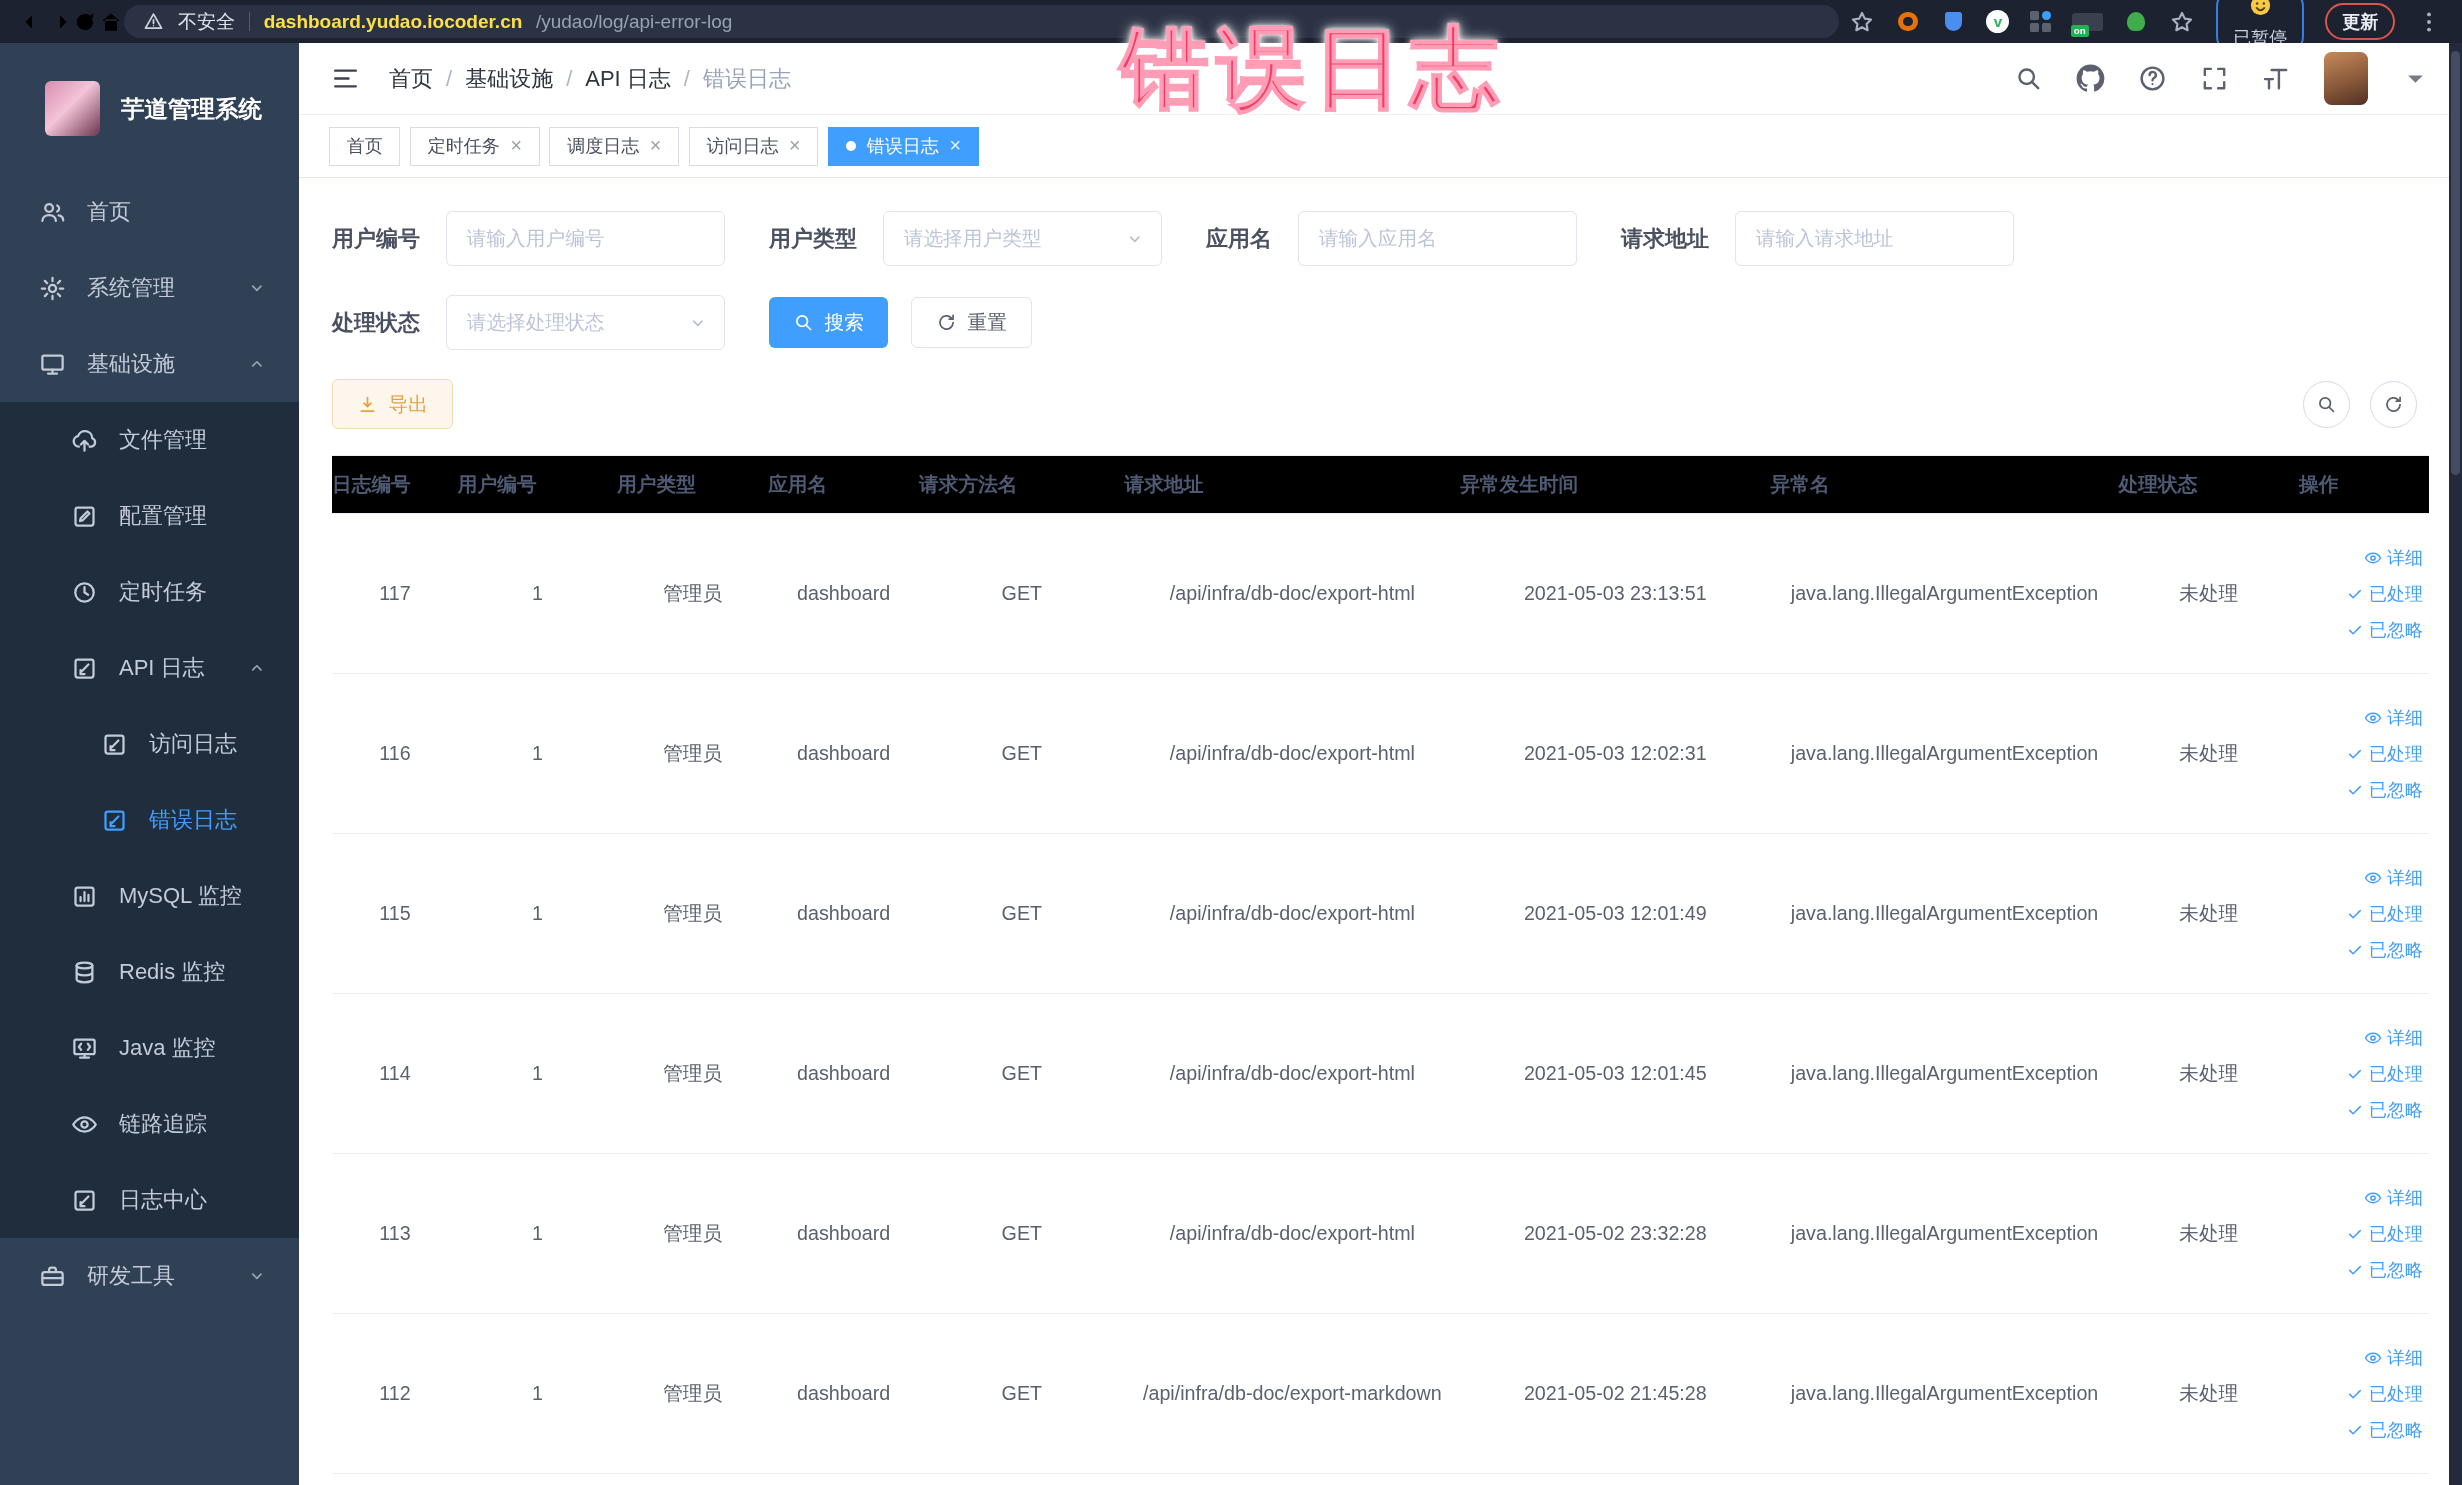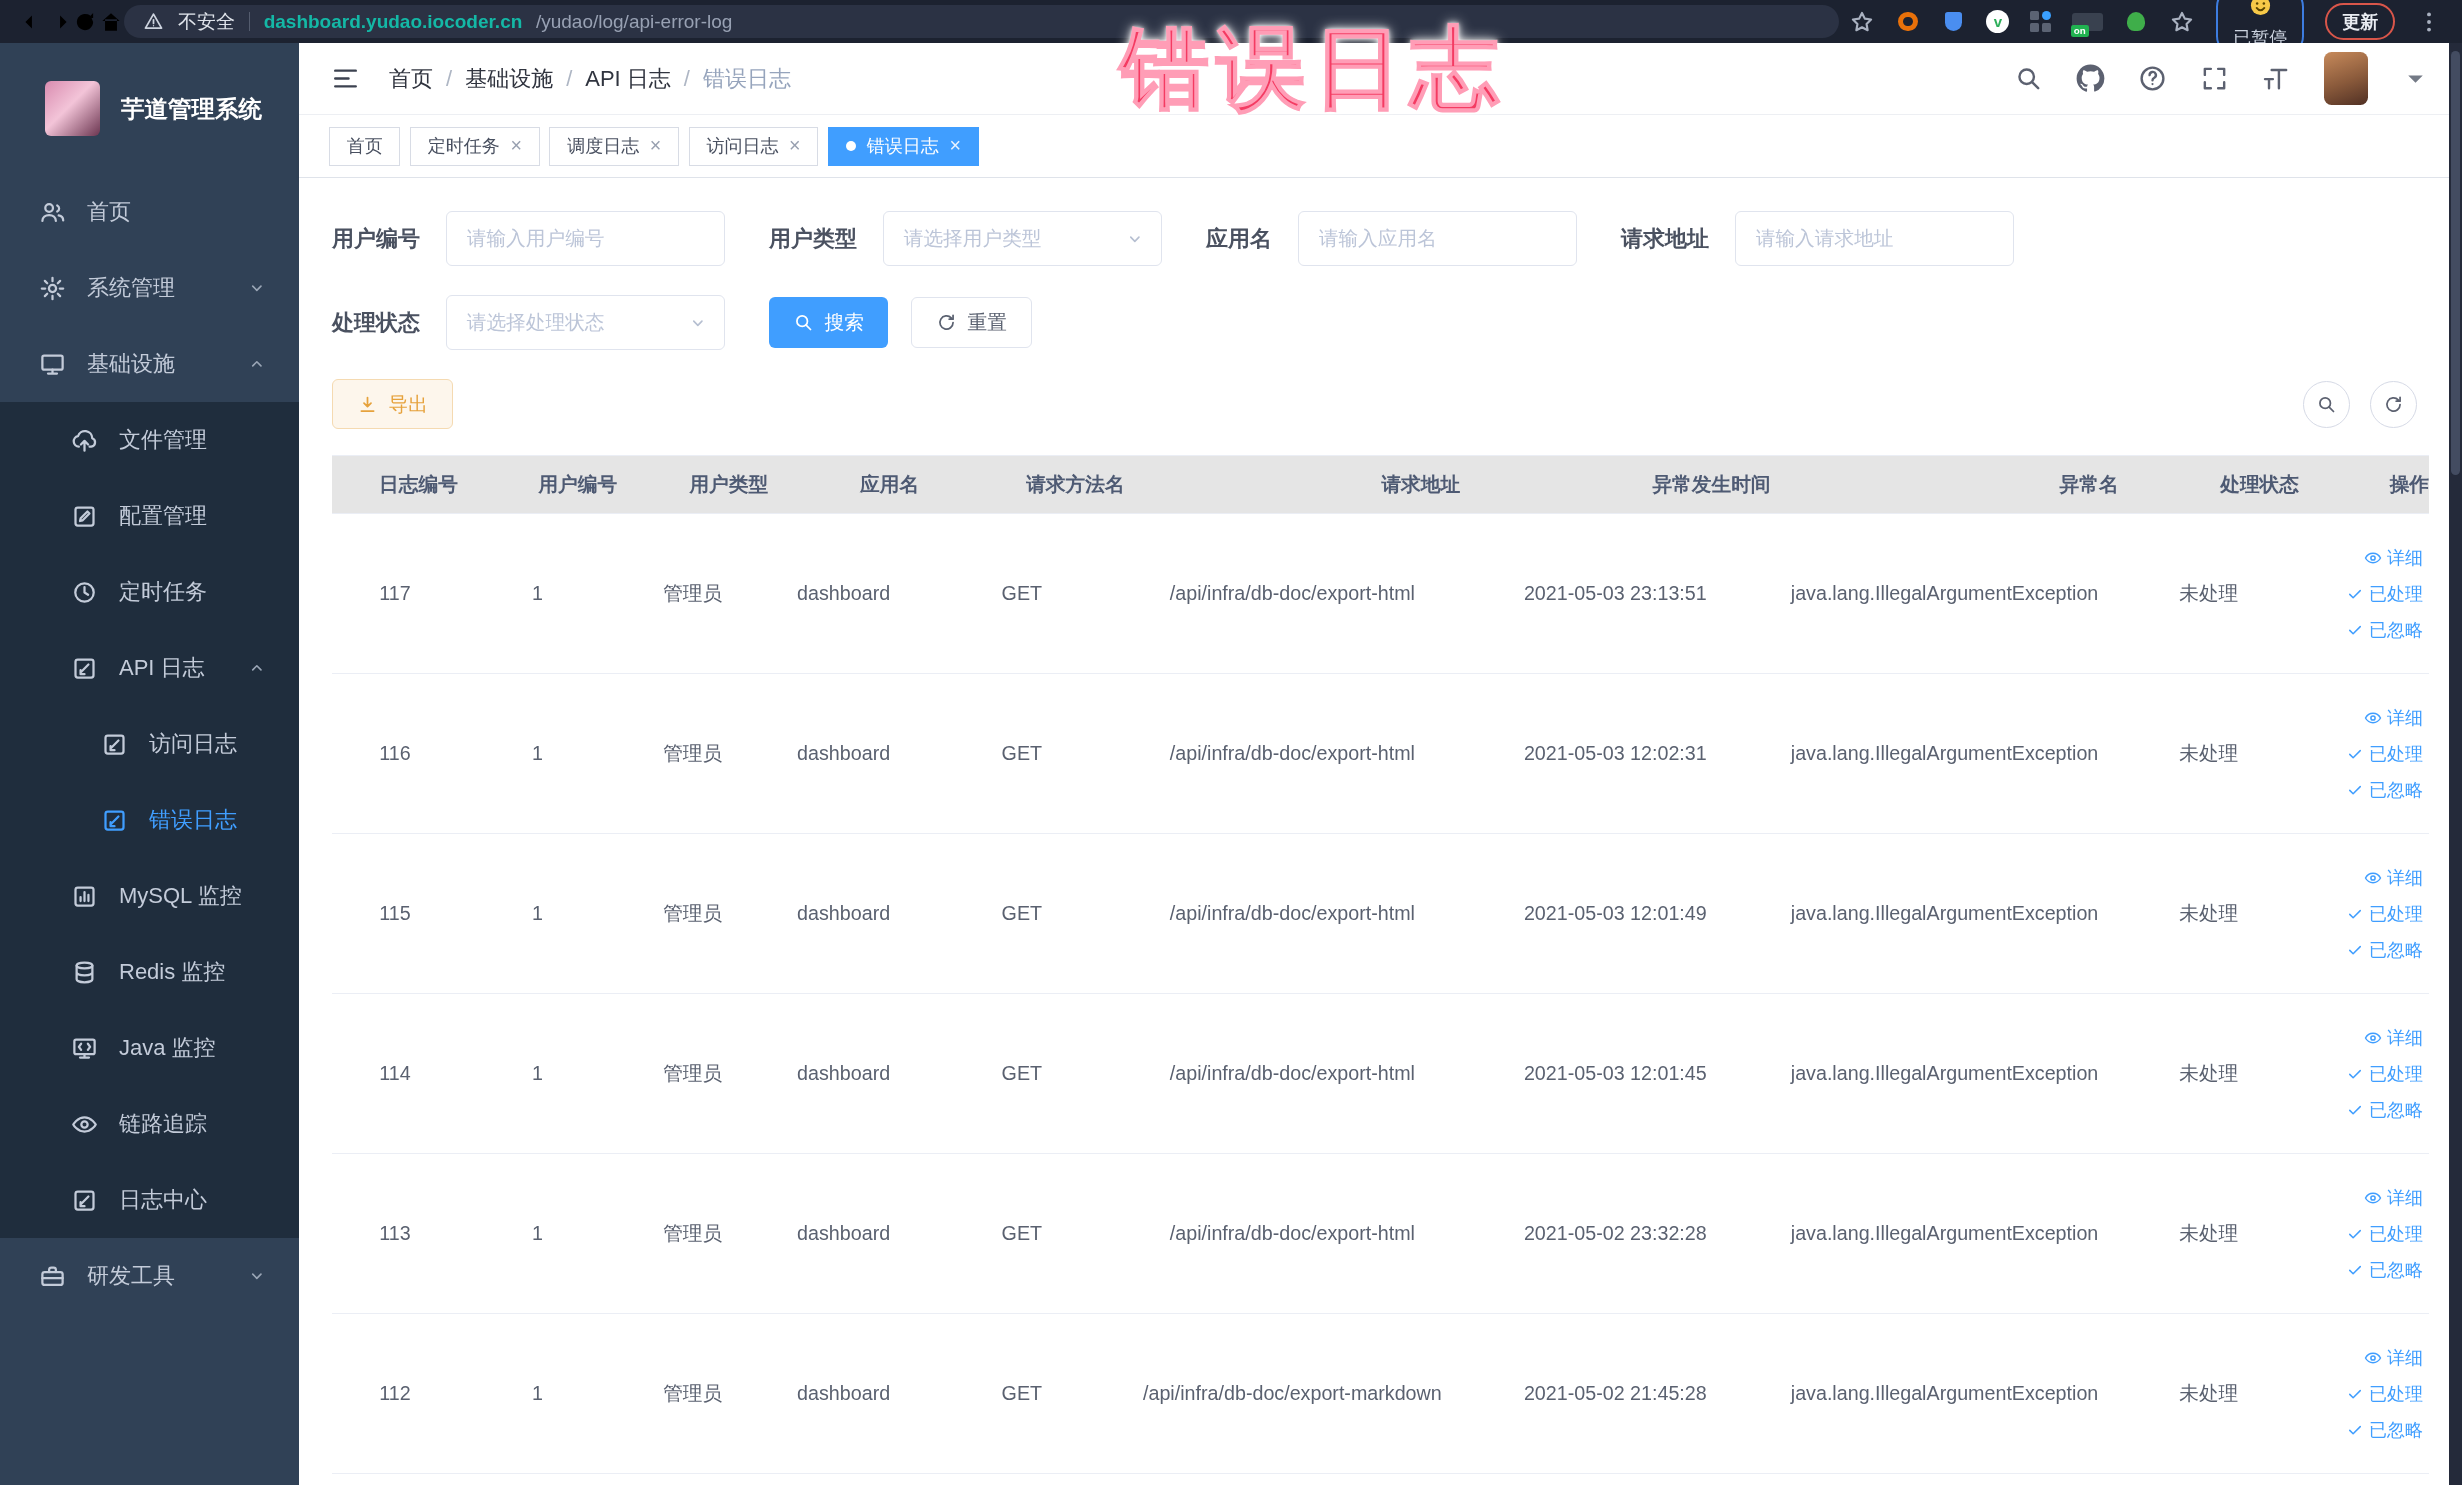--- a/index.html
+++ b/index.html
@@ -10,21 +10,21 @@
 
   
   .chrome { height:43px; background:#1c2230; display:flex; align-items:center;
             padding:0 19.7px; }
   .chrome .nav-ic { width:26px; height:26px; color:#a9b1c0; cursor:pointer; }
   .omnibox { flex:1; height:33px; background:#2b3244; border-radius:16.7px;
              display:flex; align-items:center; padding:0 19.7px; gap:13.6px;
              color:#dfe3ea; font-size:19px; min-width:0; }
   .omnibox .warn { width:21px; height:21px; color:#cdd3de; }
   .omni-div { width:1.5px; height:19.7px; background:#545c6e; }
-  .url-host { color:#14b8a6; font-weight:700; white-space:nowrap; }
+  .url-host { color:#fde047; font-weight:700; white-space:nowrap; }
   .url-path { color:#98a1b3; white-space:nowrap; }
   .chrome-right { display:flex; align-items:center; gap:21px; margin-left:10.6px; }
   .ext { width:24px; height:24px; display:flex; align-items:center; justify-content:center; cursor:pointer; }
   .ext-ring { width:19.7px; height:19.7px; border:5.3px solid #e8710a; border-radius:50%; }
   .ext-shield { width:16.7px; height:19.7px; background:#4a8ef0; border-radius:3px 3px 9px 9px; }
   .ext-vcircle { width:23px; height:23px; background:#fff; border-radius:50%;
                  display:flex; align-items:center; justify-content:center; color:#2eaf5b; font-weight:700; font-size:15px; }
   .ext-blocks { width:21px; height:21px; display:grid; grid-template-columns:9px 9px; grid-gap:3px; }
   .ext-blocks i { width:9px; height:9px; background:#5b6373; border-radius:1.5px; }
   .ext-blocks i.b { background:#3aa0ff; border-radius:50%; }
@@ -105,22 +105,22 @@
 
   .toolbar { display:flex; align-items:center; justify-content:space-between; margin-bottom:26px; }
   .btn-export { height:50px; background:#fdf6ec; border:1.5px solid #f5dab1; color:#e6a23c; }
   .circle-group { display:flex; gap:19.7px; margin-right:12px; }
   .circle-btn { width:47px; height:47px; border-radius:50%; border:1.5px solid #d6dae6;
                 background:#fff; color:#5c6170; display:flex; align-items:center;
                 justify-content:center; cursor:pointer; }
   .circle-btn .ic { width:21px; height:21px; }
 
   table { width:100%; border-collapse:collapse; table-layout:fixed; }
-  thead th { height:58px; font-size:19.7px; color:#4e5a73; font-weight:700; background:#e5e5e5;
-             border-top:0.8px solid #ebeef5; border-bottom:0.8px solid #ebeef5; text-align:right; }
+  thead th { height:58px; font-size:19.7px; color:#4e5a73; font-weight:700; background:#000000;
+             border-top:0.8px solid #ebeef5; border-bottom:0.8px solid #ebeef5; text-align:left; }
   tbody td { height:160px; font-size:19.7px; color:#5a6170; text-align:center;
              border-bottom:0.8px solid #ebeef5; word-break:break-all; }
   td.c-actions { padding-right:6px; }
   .actions { display:flex; flex-direction:column; align-items:flex-end; gap:12px; }
   .action-link { color:#409eff; font-size:18px; display:flex; align-items:center; gap:5.3px; cursor:pointer; }
   .action-link .ic { width:18px; height:18px; }
 
   
   .overlay-note { position:absolute; left:1120px; top:9px; font-size:89px; font-weight:700;
       color:#f43b62; letter-spacing:7.6px; -webkit-text-stroke:1.5px #ff9db6;

